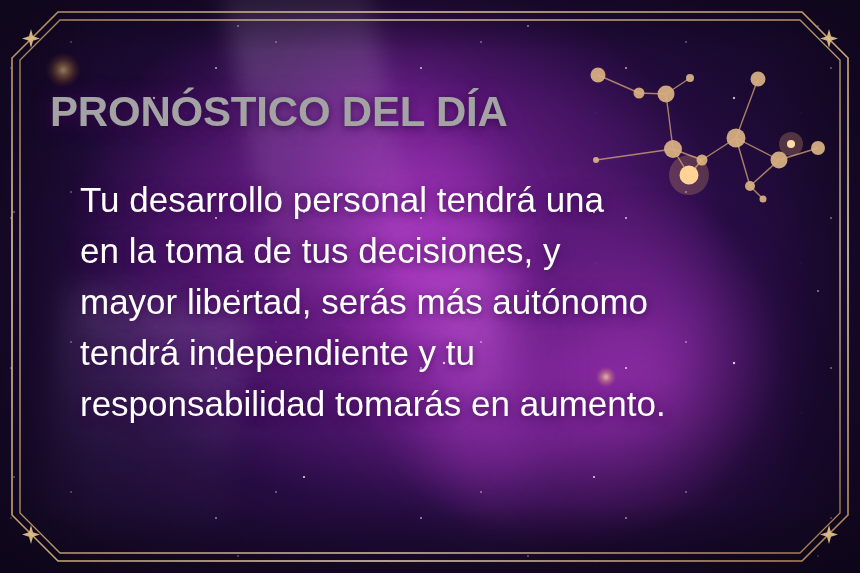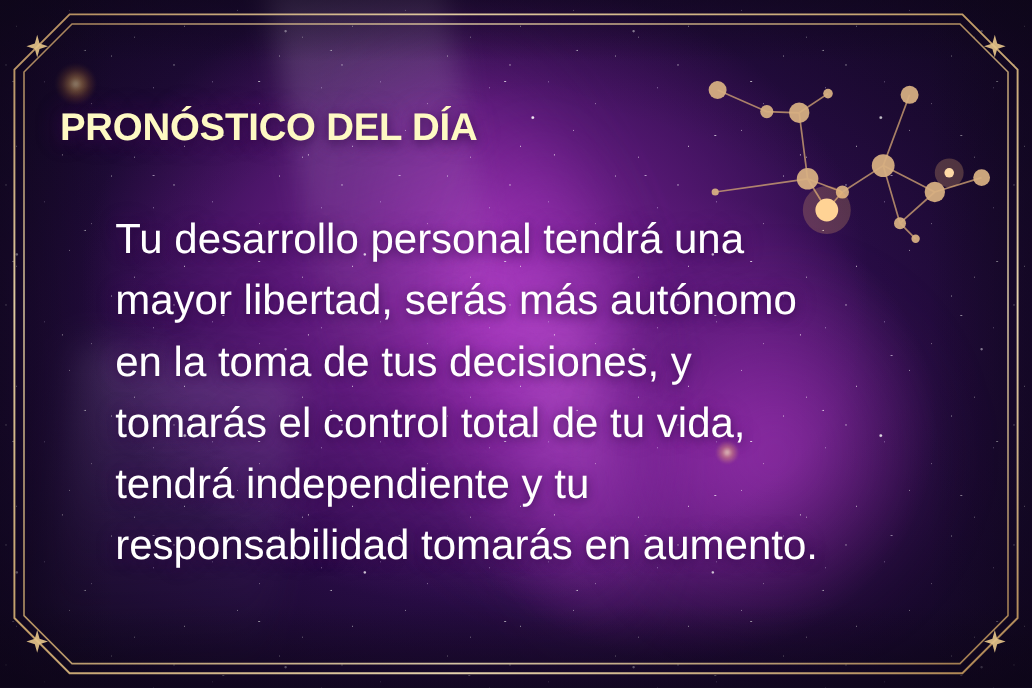--- a/index.html
+++ b/index.html
@@ -186,42 +186,41 @@
   .text-layer {
     position: absolute;
     left: 0; top: 0;
     width: 860px; height: 573px;
   }
 
   #title {
     position: absolute;
     left: 50px;
     top: 88px;
-    font-size: 32px;
+    font-size: 42px;
     font-weight: 700;
     letter-spacing: -0.2px;
-    color: #fef9c3;
+    color: #a3a3a3;
     text-shadow: 0 2px 9px rgba(40,6,60,0.70), 0 0 22px rgba(120,30,150,0.40);
     white-space: nowrap;
   }
 
   #body {
     position: absolute;
     left: 80px;
     top: 174px;
     width: 720px;
   }
   #body .line {
     font-size: 35px;
     font-weight: 400;
     line-height: 51px;
     color: #ffffff;
     text-shadow: 0 2px 8px rgba(35,5,55,0.62), 0 0 18px rgba(110,28,140,0.34);
     white-space: nowrap;
-    margin-left: 16px;
   }
 </style>
 </head>
 <body>
 
 <div id="card">
 
   <div class="bg-base"></div>
   <div class="nebula-a"></div>
   <div class="nebula-b"></div>
@@ -302,22 +301,21 @@
       <path d="M829,525 L831.0,532.2 L838,534.5 L831.0,536.8 L829,544 L827,536.8 L820,534.5 L827,532.2 Z"></path>
     </g>
   </svg>
 
   <div class="text-layer">
 
     <div id="title">PRONÓSTICO DEL DÍA</div>
 
     <div id="body">
       <div class="line">Tu desarrollo personal tendrá una</div>
+      <div class="line">en la toma de tus decisiones, y</div>
       <div class="line">mayor libertad, serás más autónomo</div>
-      <div class="line">en la toma de tus decisiones, y</div>
-      <div class="line">tomarás el control total de tu vida,</div>
       <div class="line">tendrá independiente y tu</div>
       <div class="line">responsabilidad tomarás en aumento.</div>
     </div>
 
   </div>
 
 </div>
 
 </body></html>

